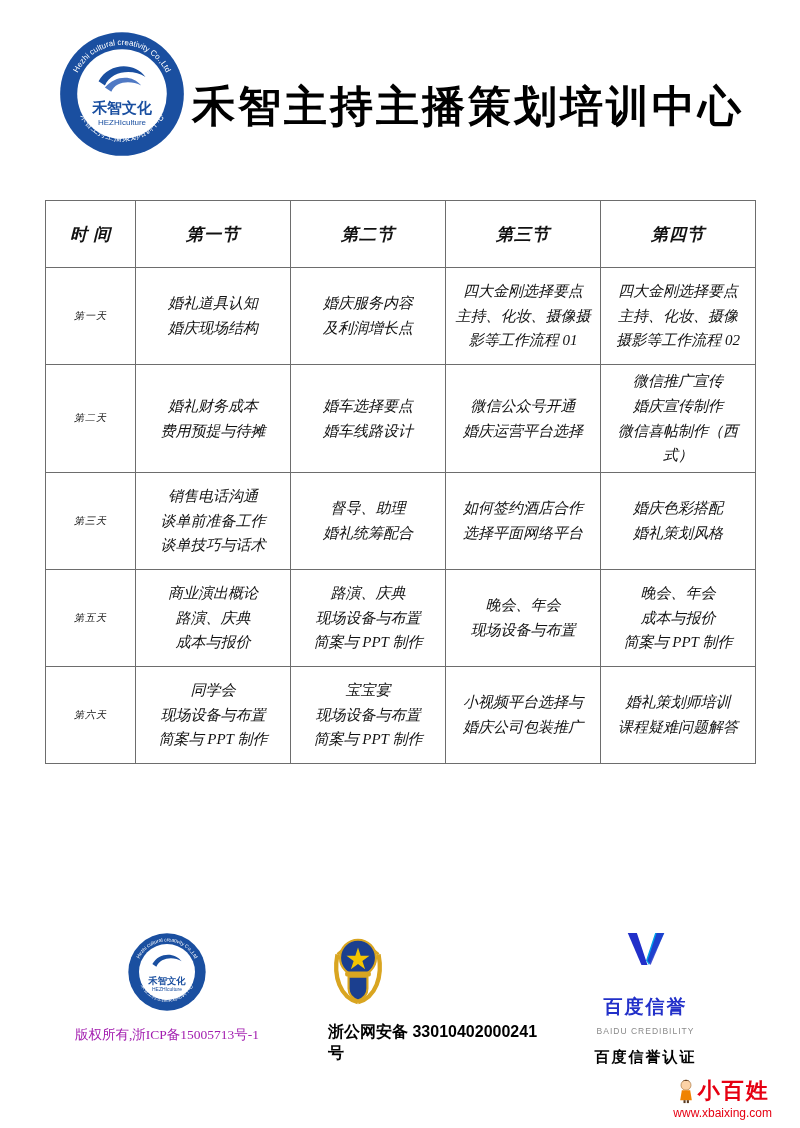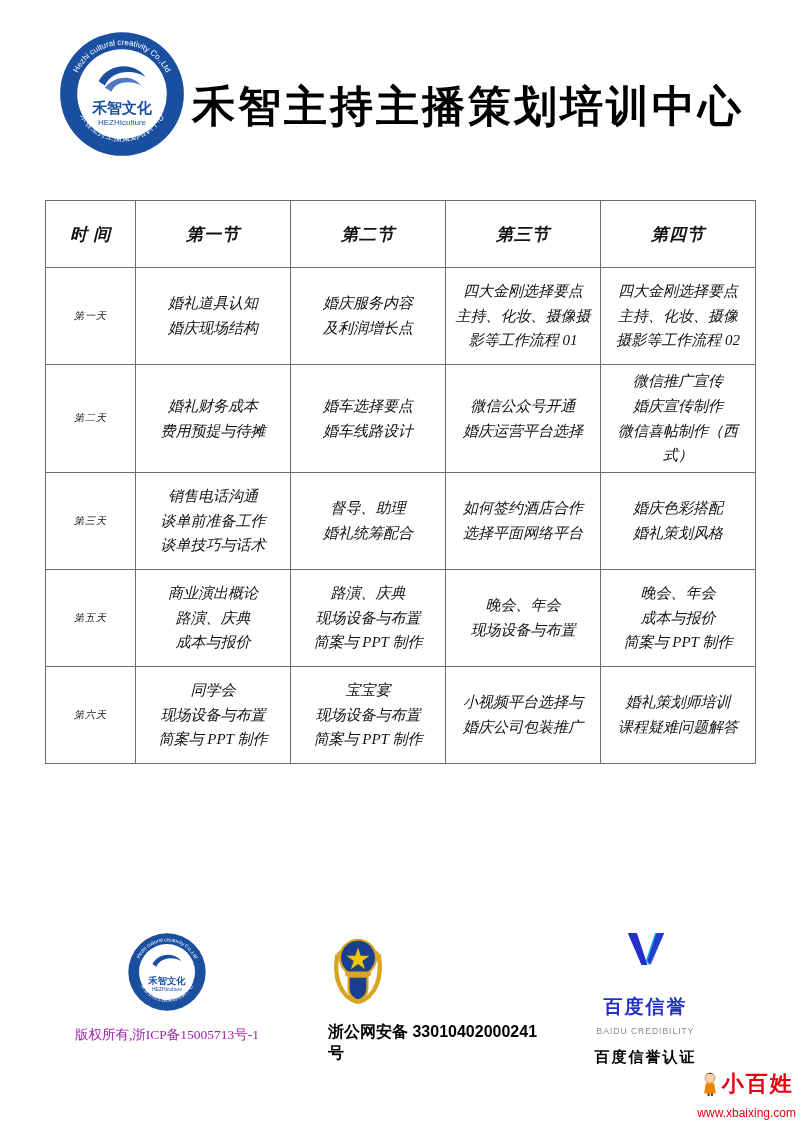--- a/index.html
+++ b/index.html
@@ -31,25 +31,25 @@
   .police-text{margin-top:10px;font-size:16px;font-weight:bold;color:#000;
                font-family:"Liberation Sans","DejaVu Sans",sans-serif;}
 
   .footer-right{position:absolute;left:548px;top:930px;width:195px;text-align:center;
                 font-family:"Liberation Sans","DejaVu Sans",sans-serif;}
   .baidu-cn{margin-top:22px;font-size:19px;font-weight:bold;color:#2230c9;letter-spacing:2px;}
   .baidu-en{font-size:8.5px;color:#8a8a8a;letter-spacing:1px;margin-top:6px;}
   .baidu-cert{margin-top:12px;font-size:15px;font-weight:bold;color:#000;letter-spacing:2px;}
 
   
-  .watermark{position:absolute;right:4px;bottom:8px;text-align:center;
+  .watermark{position:absolute;right:28px;bottom:8px;text-align:center;
              font-family:"Liberation Sans","DejaVu Sans",sans-serif;}
   .wm-row{display:flex;align-items:center;justify-content:center;gap:2px;}
   .wm-name{font-size:22px;font-weight:bold;color:#e60012;letter-spacing:2px;}
-  .wm-url{font-size:12px;color:#e60012;margin-top:7px;}
+  .wm-url{font-size:12px;color:#e60012;margin-top:0;}
 </style>
 </head>
 <body>
 
 <div class="page">
 
   <div class="logo-wrap">
     <svg viewBox="0 0 120 120" width="128" height="128">
       <circle cx="60" cy="60" r="58" fill="#1a4fa0"></circle>
       <circle cx="60" cy="60" r="42" fill="#ffffff"></circle>

